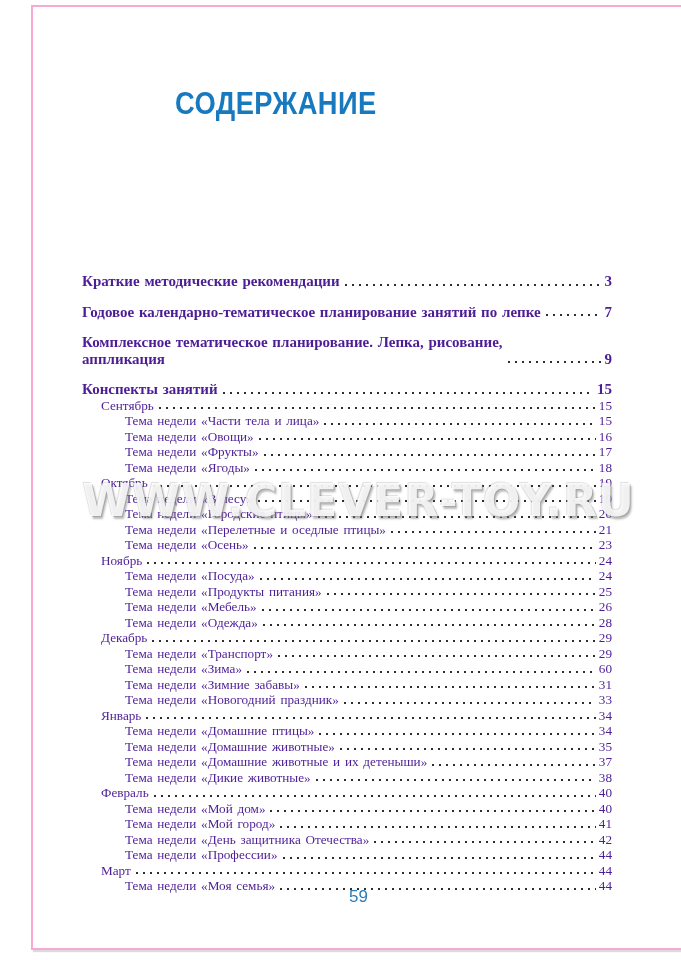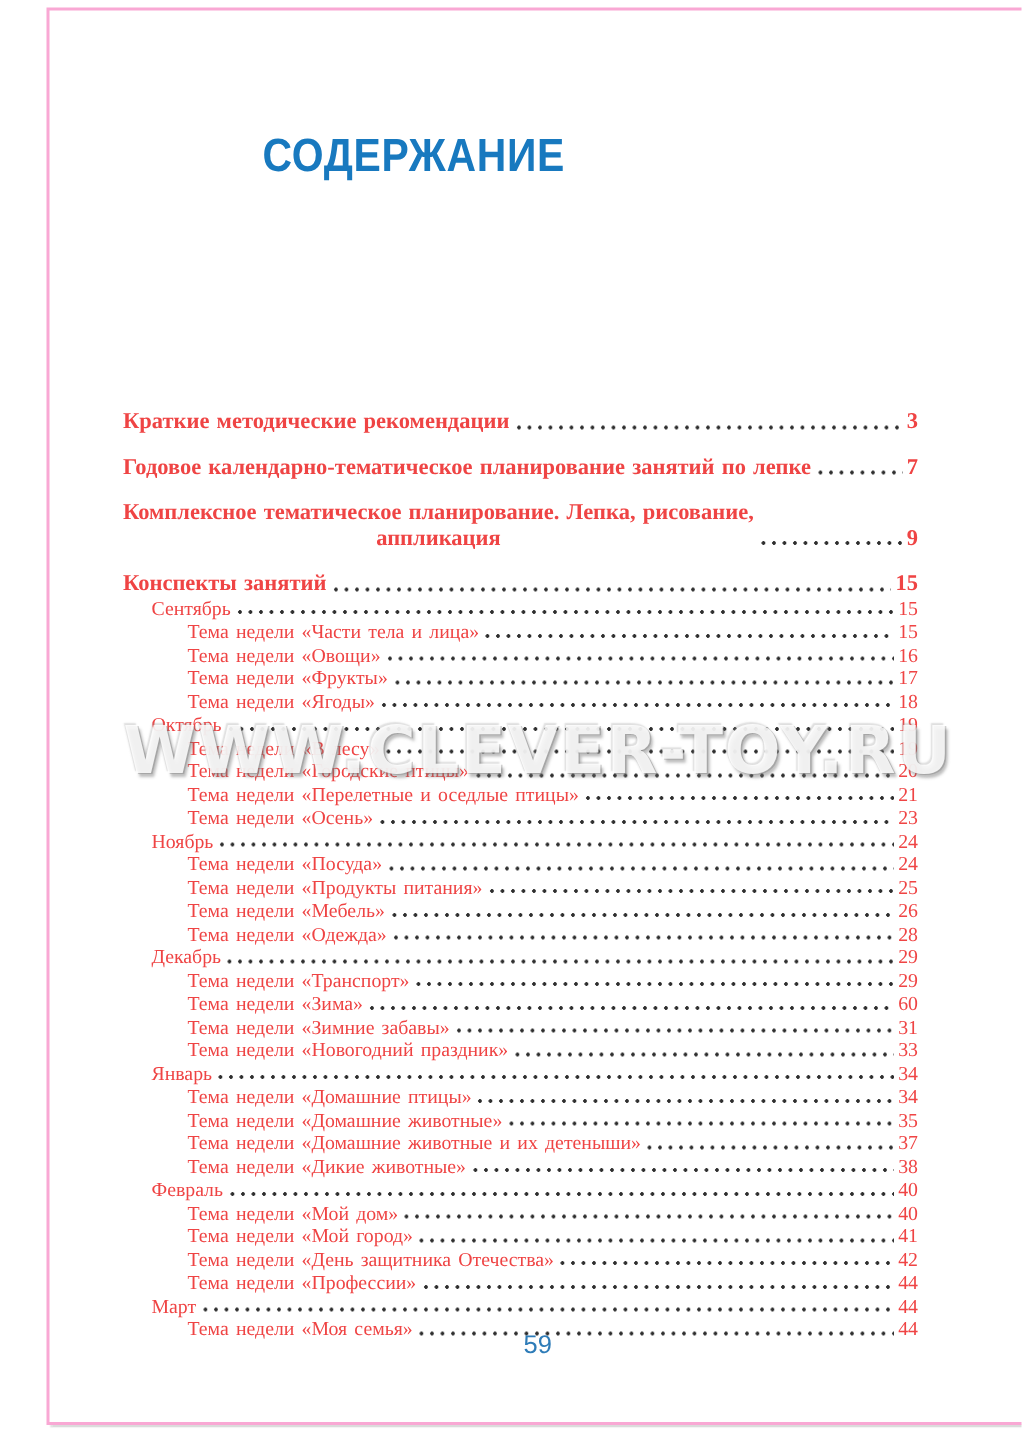--- a/index.html
+++ b/index.html
@@ -28,31 +28,31 @@
     letter-spacing: 0.5px;
     color: #1879bf;
     transform: scaleX(0.88);
     transform-origin: left top;
     white-space: nowrap;
   }
   .toc {
     position: absolute;
     left: 49px; top: 266px;
     width: 530px;
-    color: #ef4444;
+    color: #4c1d95;
   }
   .row {
     display: flex;
     align-items: flex-end;
     font-size: 13.2px;
     line-height: 15.5px;
     word-spacing: 1.5px;
   }
   .row .label { flex: 0 1 auto; }
-  .row .label .lbl-line { display: block; text-align: center; }
+  .row .label .lbl-line { display: block; }
   .row .leader {
     flex: 1 1 auto;
     min-width: 10px;
     margin: 0 3px 0 4px;
     align-self: stretch;
     background-image: radial-gradient(circle at 2px 2px, #2e2e2e 1.05px, rgba(0,0,0,0) 1.4px);
     background-size: 7px 4px;
     background-repeat: repeat-x;
     background-position: left bottom 3px;
   }

